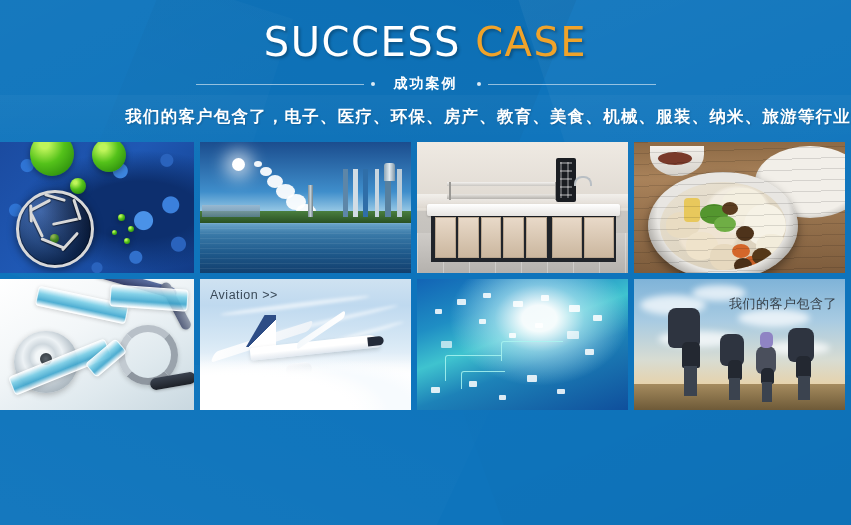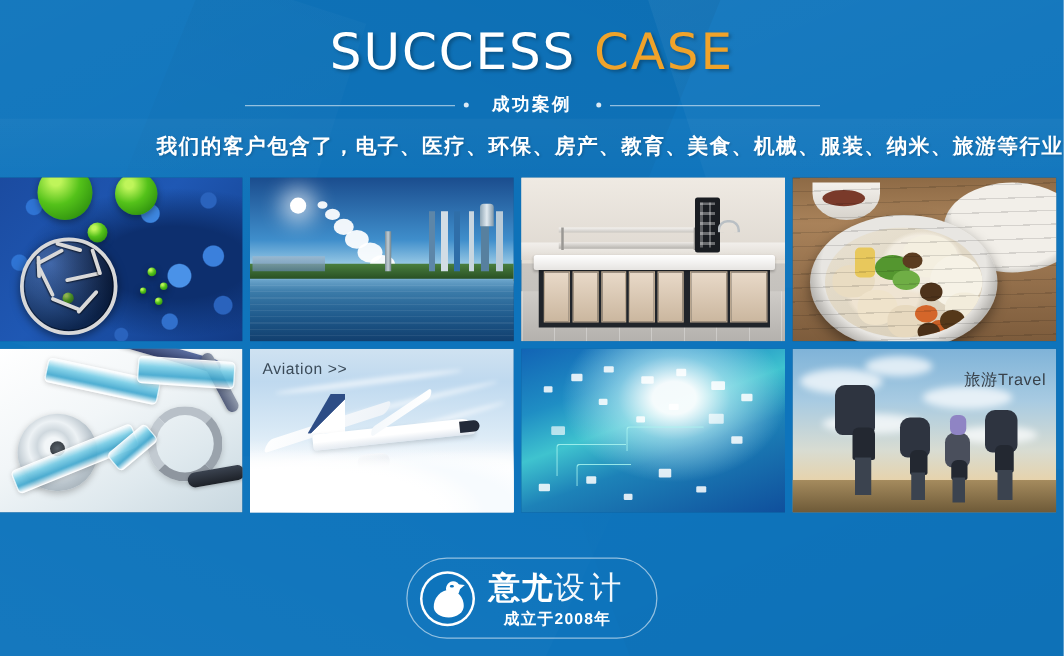--- a/index.html
+++ b/index.html
@@ -597,39 +597,20 @@
           <div class="pack" style="left:2px;top:14px;width:20px;height:28px;background:#4a4f5c;"></div>
           <div class="pack" style="left:6px;top:0px;width:13px;height:16px;background:#8f84c4;border-radius:5px;"></div>
           <div class="torso" style="left:7px;top:36px;width:13px;height:16px;"></div>
           <div class="legs" style="left:8px;top:50px;width:10px;height:20px;"></div>
         </div>
         <div class="hiker" style="left:154px;bottom:16px;width:30px;height:72px;">
           <div class="pack" style="left:0;top:6px;width:26px;height:34px;"></div>
           <div class="torso" style="left:8px;top:34px;width:15px;height:22px;"></div>
           <div class="legs" style="left:10px;top:54px;width:12px;height:24px;"></div>
         </div>
-        <span class="cell-label label-tr">旅游Travel</span>
+        <span class="cell-label label-tr">我们的客户包含了</span>
       </div>
     </div>
 
   </div>
 
-  <div class="footer">
-    <div class="logo-pill">
-      <div class="logo-mark">
-        <div class="inner">
-          <div class="logo-bird"></div>
-          <div class="logo-head"></div>
-          <div class="logo-beak"></div>
-          <div class="logo-eye"></div>
-        </div>
-      </div>
-      <div class="logo-text">
-        <div class="logo-line1">
-          <span class="logo-bold">意尤</span>
-            <span class="logo-thin">设计</span>
-        </div>
-        <div class="logo-sub">成立于2008年</div>
-      </div>
-    </div>
-  </div>
 
 </div>
 
 </body></html>

